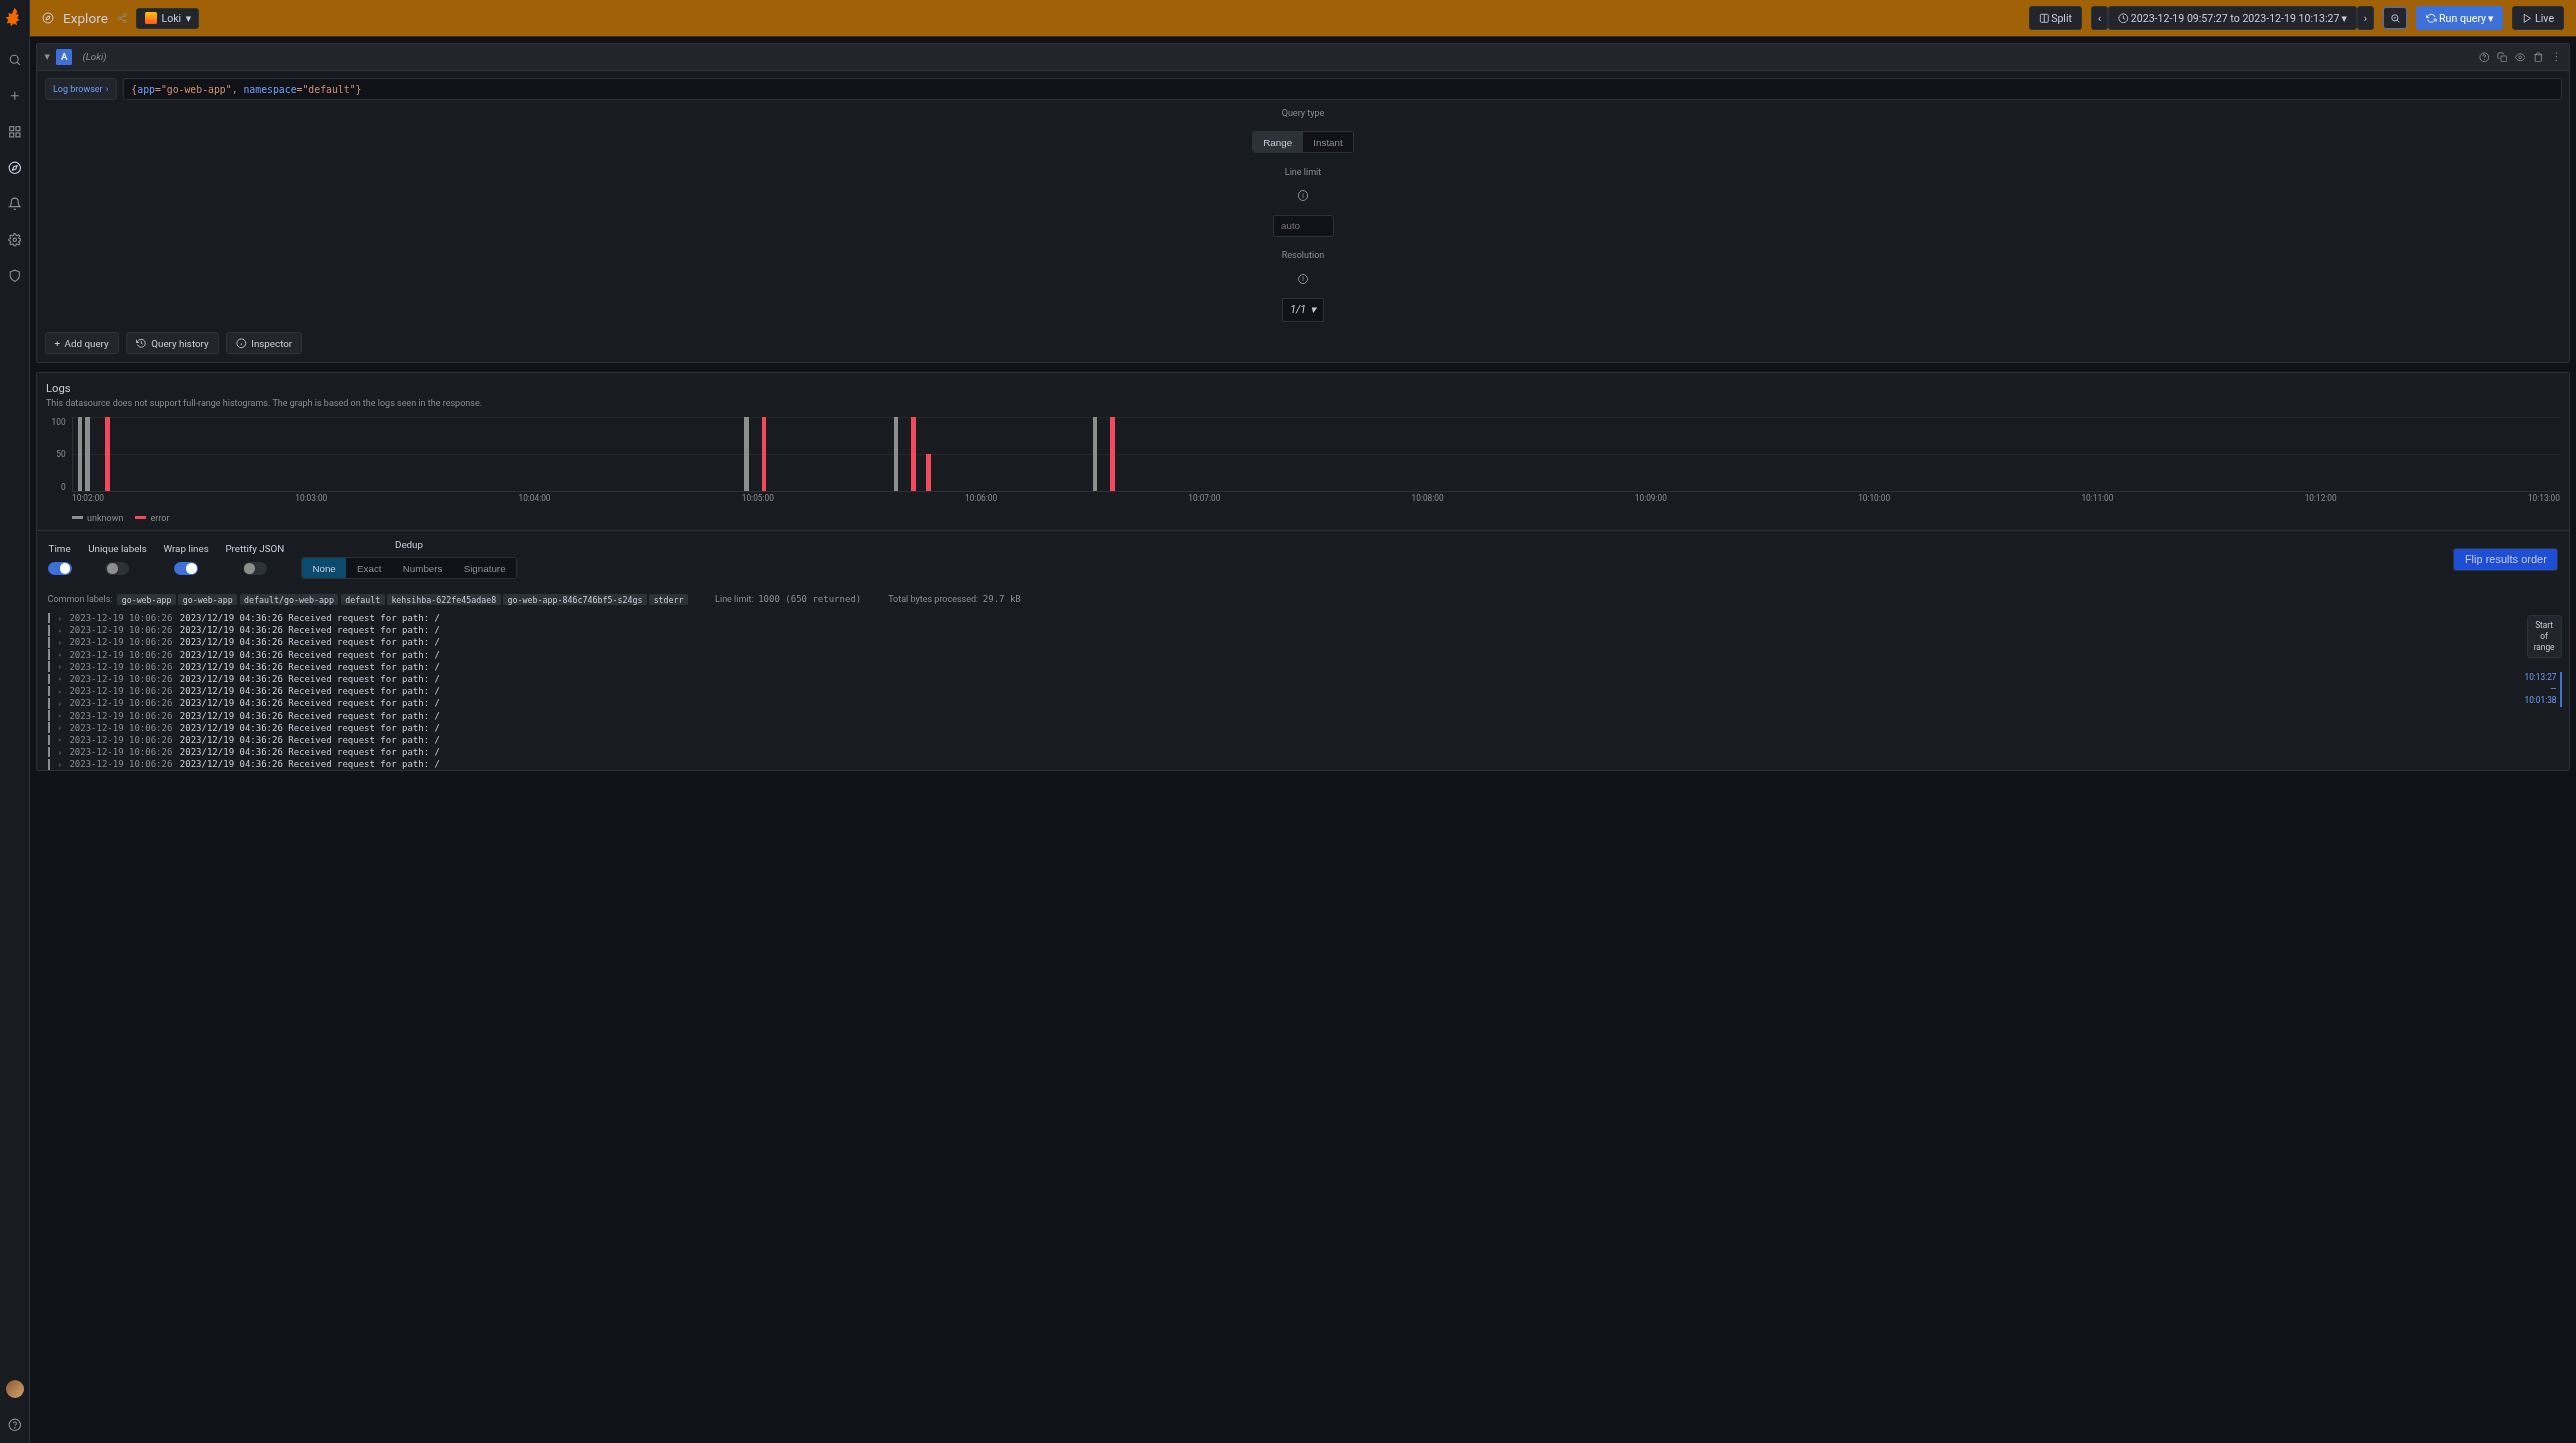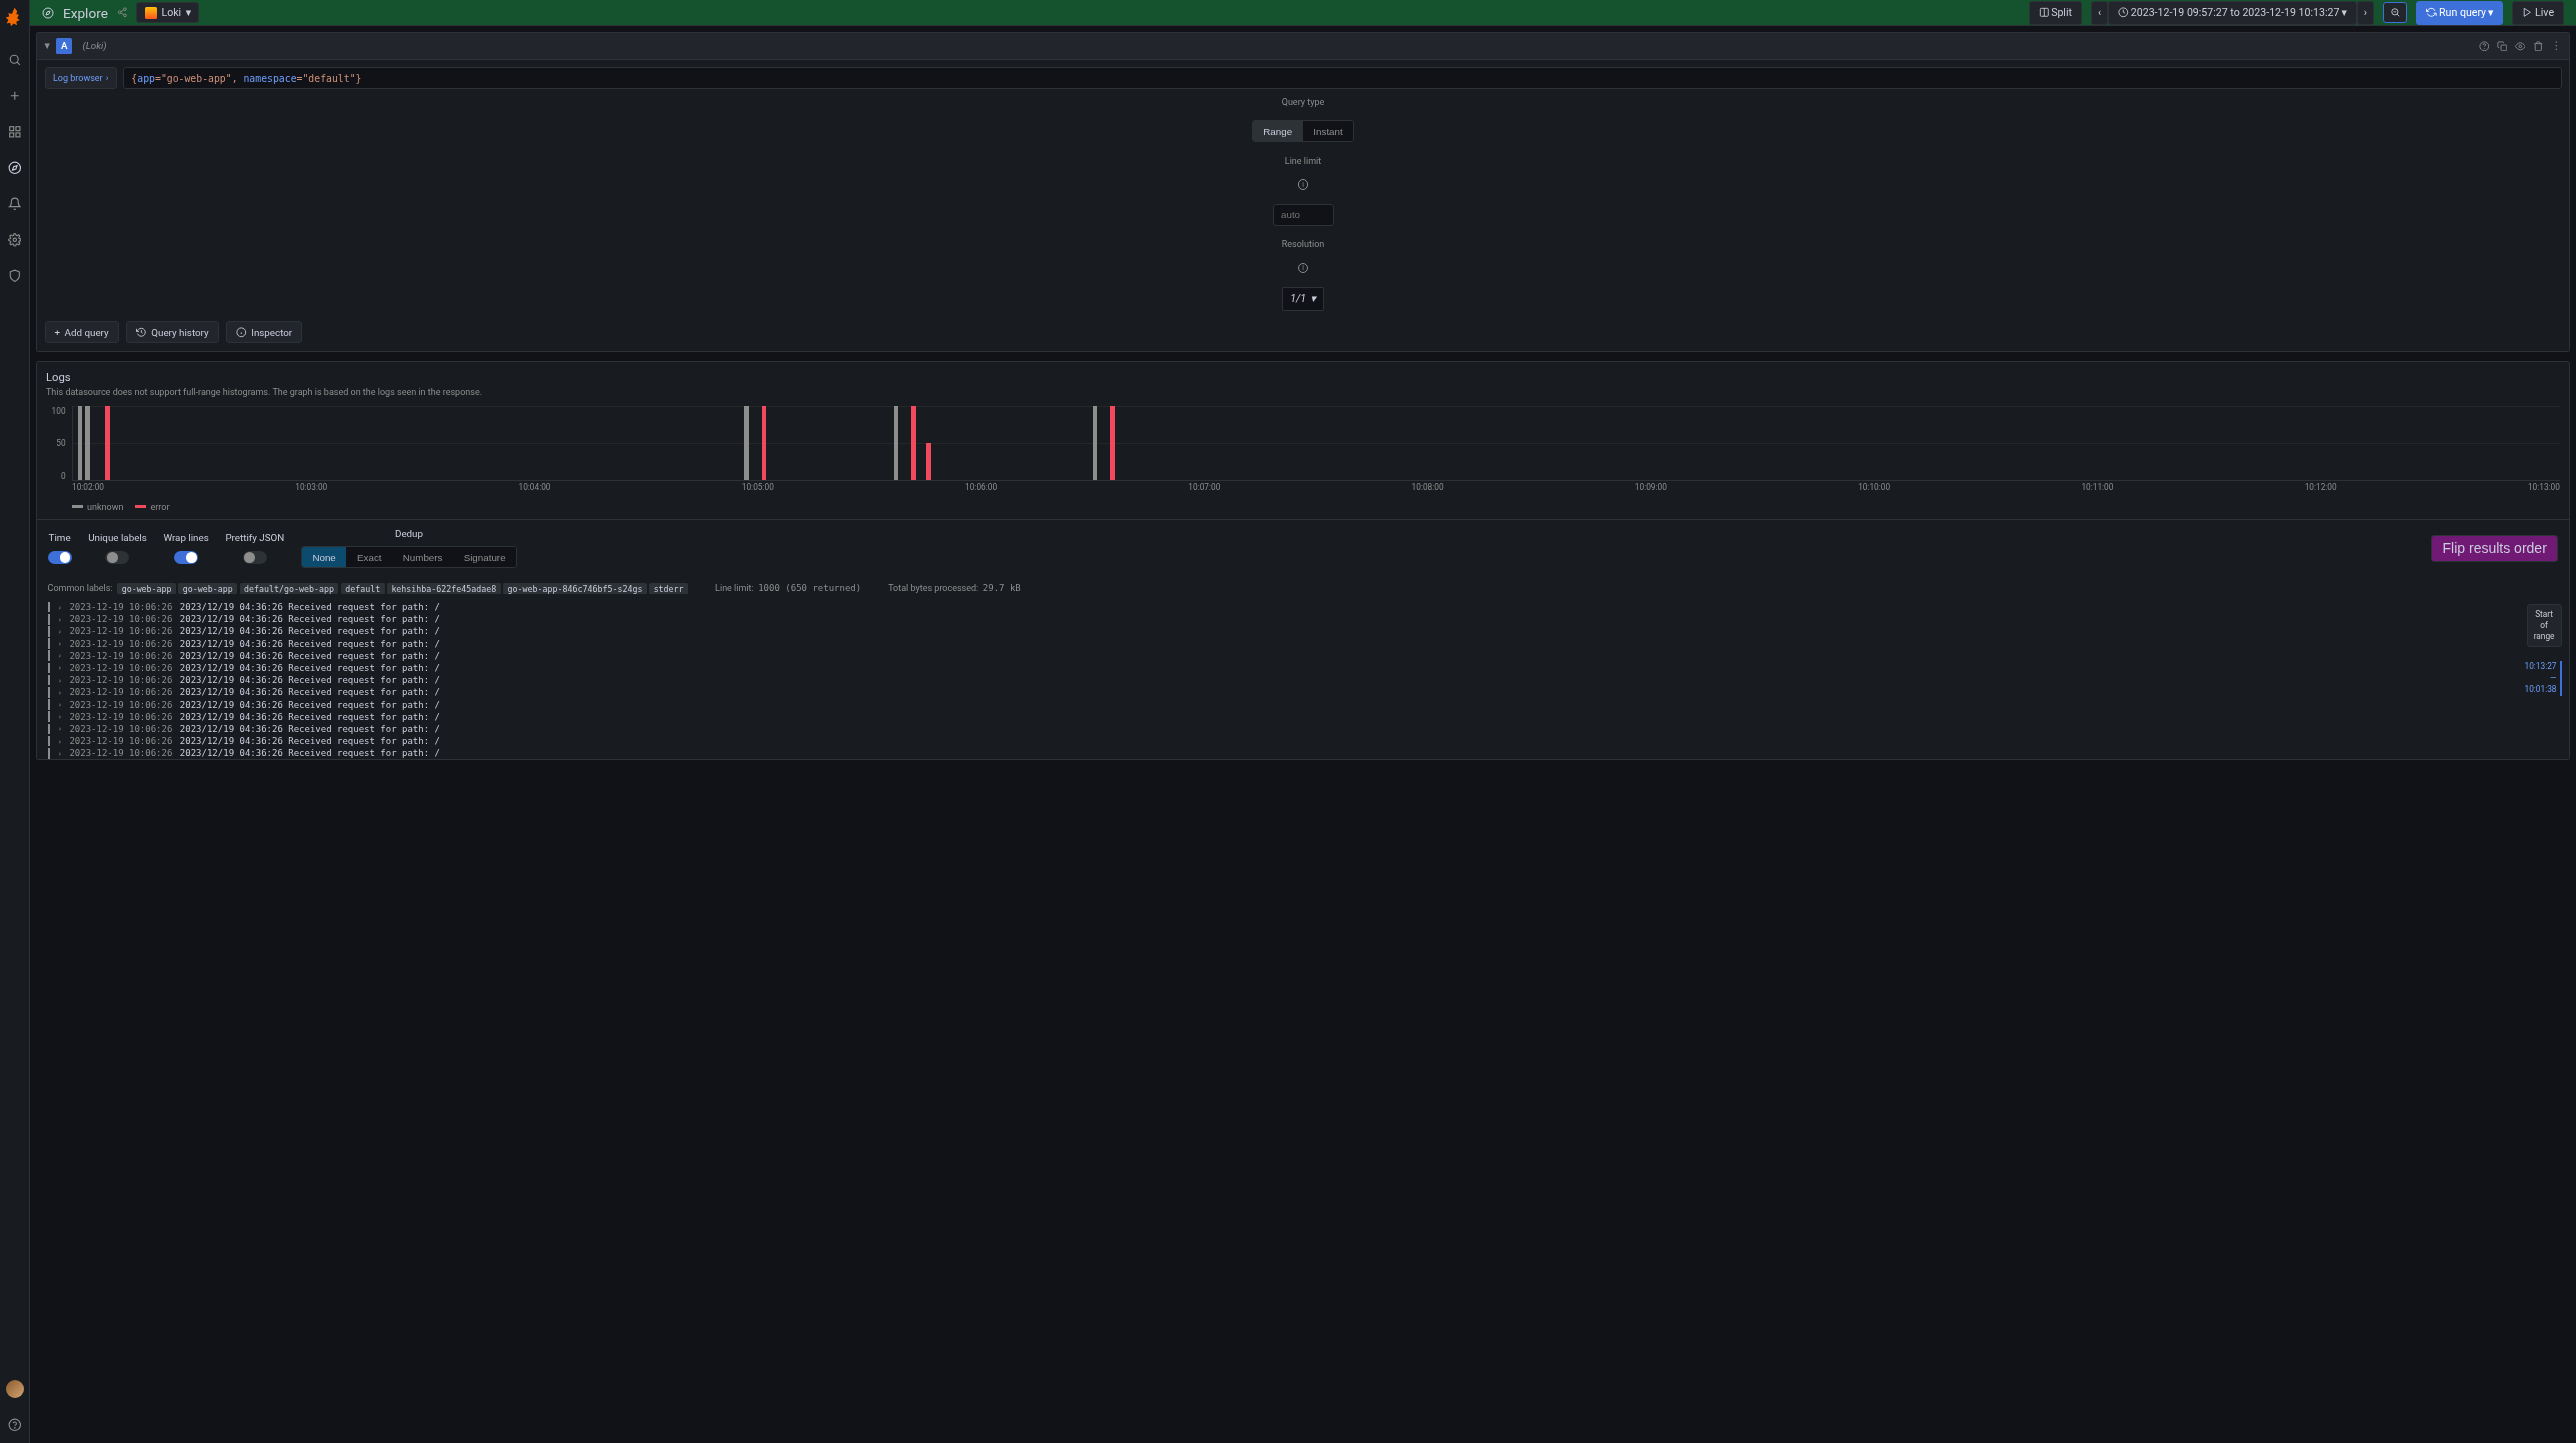--- a/index.html
+++ b/index.html
@@ -26,22 +26,22 @@
       margin: 9px 0;
       display: flex; align-items: center; justify-content: center;
       color: #8e8e8e;
       cursor: pointer;
     }
     .sidebar-icon.active { color: #ccccdc; }
     .sidebar-spacer { flex: 1; }
     .sidebar-avatar { width: 18px; height: 18px; border-radius: 50%; background: linear-gradient(135deg,#8b5a2b,#d4a574); margin: 9px 0; }
     .main { flex: 1; display: flex; flex-direction: column; overflow: hidden; }
     .topbar {
-      height: 26px;
-      background: #14532d;
+      height: 37px;
+      background: #a16207;
       border-bottom: 0.8px solid #2c3235;
       display: flex;
       align-items: center;
       padding: 0 12px;
       gap: 9px;
     }
     .topbar-left { display: flex; align-items: center; gap: 9px; flex: 1; }
     .page-title { font-size: 13.6px; color: #ccccdc; }
     .ds-picker {
       display: flex; align-items: center; gap: 4.5px;
@@ -151,23 +151,23 @@
     .ctrl { display: flex; align-items: center; gap: 7.5px; font-size: 9.8px; color: #ccccdc; flex-direction: column; }
     .switch { position: relative; width: 24px; height: 13.6px; border-radius: 6.8px; background: #2c3235; cursor: pointer; }
     .switch::after { content: ""; position: absolute; width: 10.6px; height: 10.6px; border-radius: 50%; background: #8e8e8e; top: 1.5px; left: 1.5px; transition: .15s; }
     .switch.on { background: #3d71d9; }
     .switch.on::after { background: #fff; left: 12px; }
     .radio-group { display: inline-flex; border: 0.8px solid #2c3235; border-radius: 3px; overflow: hidden; }
     .radio-group button { background: #111217; border: none; color: #8e8e8e; padding: 4.5px 10.6px; cursor: pointer; font-size: 9.8px; }
     .radio-group button.active { background: #0c4a6e; color: #ccccdc; }
     .controls-spacer { flex: 1; }
     .flip-btn {
-      background: #701a75; border: 0.8px solid #2c3235;
+      background: #1d4ed8; border: 0.8px solid #2c3235;
       padding: 4.5px 10.6px; border-radius: 3px;
-      color: #ccccdc; cursor: pointer; font-size: 14px;
+      color: #ccccdc; cursor: pointer; font-size: 11px;
     }
     .meta-row {
       display: flex; align-items: center; gap: 4.5px;
       padding: 7.5px 10.6px; font-size: 9px; color: #8e8e8e;
       flex-wrap: wrap;
     }
     .label-chip {
       background: #2c3235; padding: 0.8px 4.5px; border-radius: 1.5px;
       font-family: Menlo, Consolas, monospace; font-size: 8.3px; color: #ccccdc;
     }

